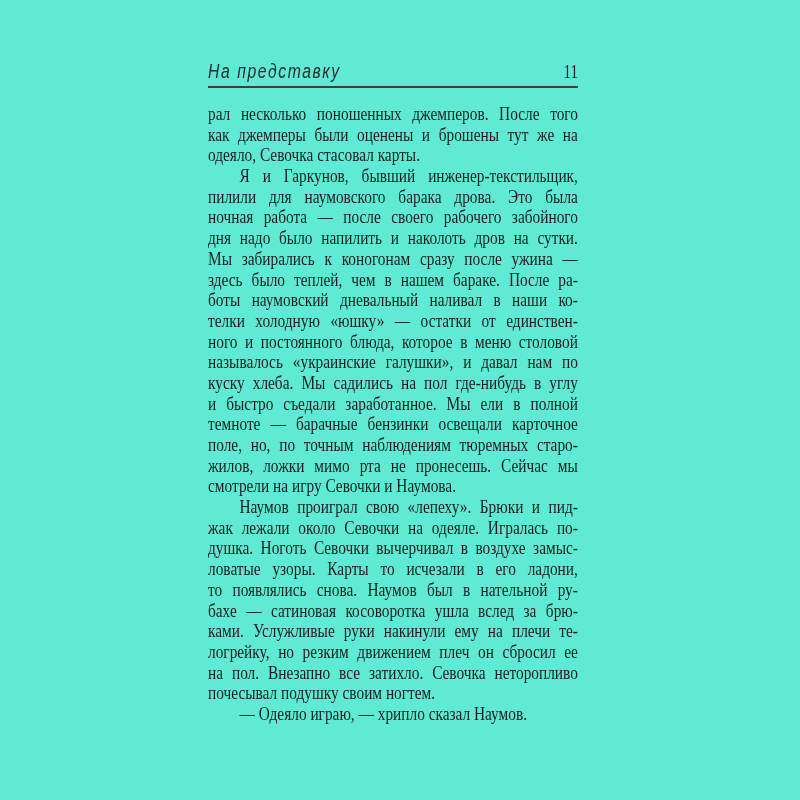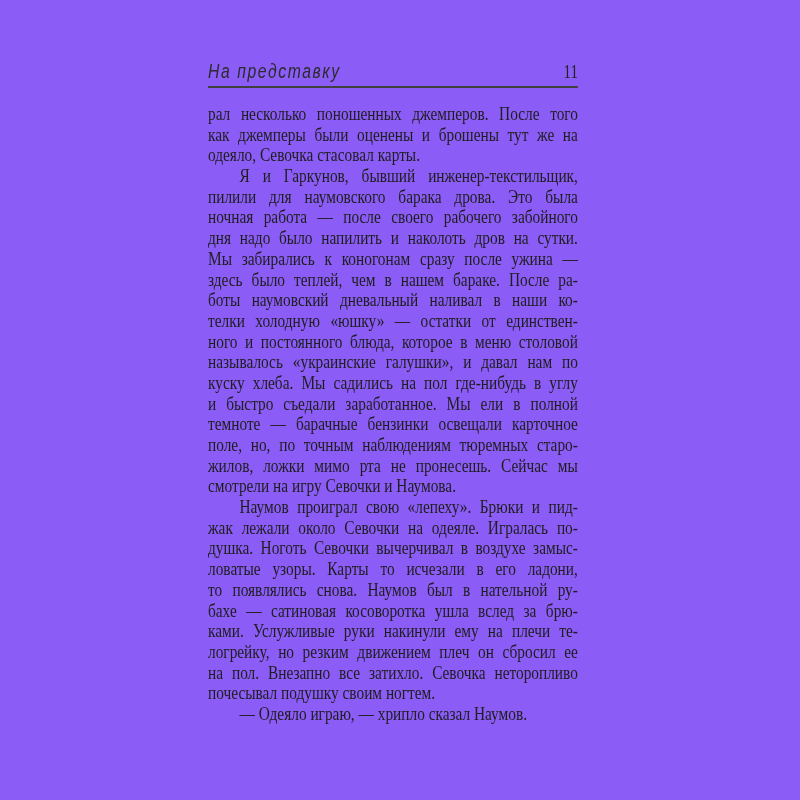--- a/index.html
+++ b/index.html
@@ -65,21 +65,21 @@
     white-space: normal;
     height: 20.7px;
     overflow: visible;
   }
   .line.last { text-align-last: left; }
   .line.indent { padding-left: 40px; }
 </style>
 </head>
 <body>
 
-<div class="page" style="background: #8b5cf6;">
+<div class="page" style="background: #5eead4;">
   <div class="content">
     <div class="header-row">
       <span class="running-title">На представку</span>
       <span class="page-number">11</span>
     </div>
     <div class="header-rule" style="background: rgb(63, 63, 63);"></div>
     <div class="body-text" style="color: rgb(30, 30, 30);">
         <div class="line">рал несколько поношенных джемперов. После того</div>
         <div class="line">как джемперы были оценены и брошены тут же на</div>
         <div class="line last">одеяло, Севочка стасовал карты.</div>

